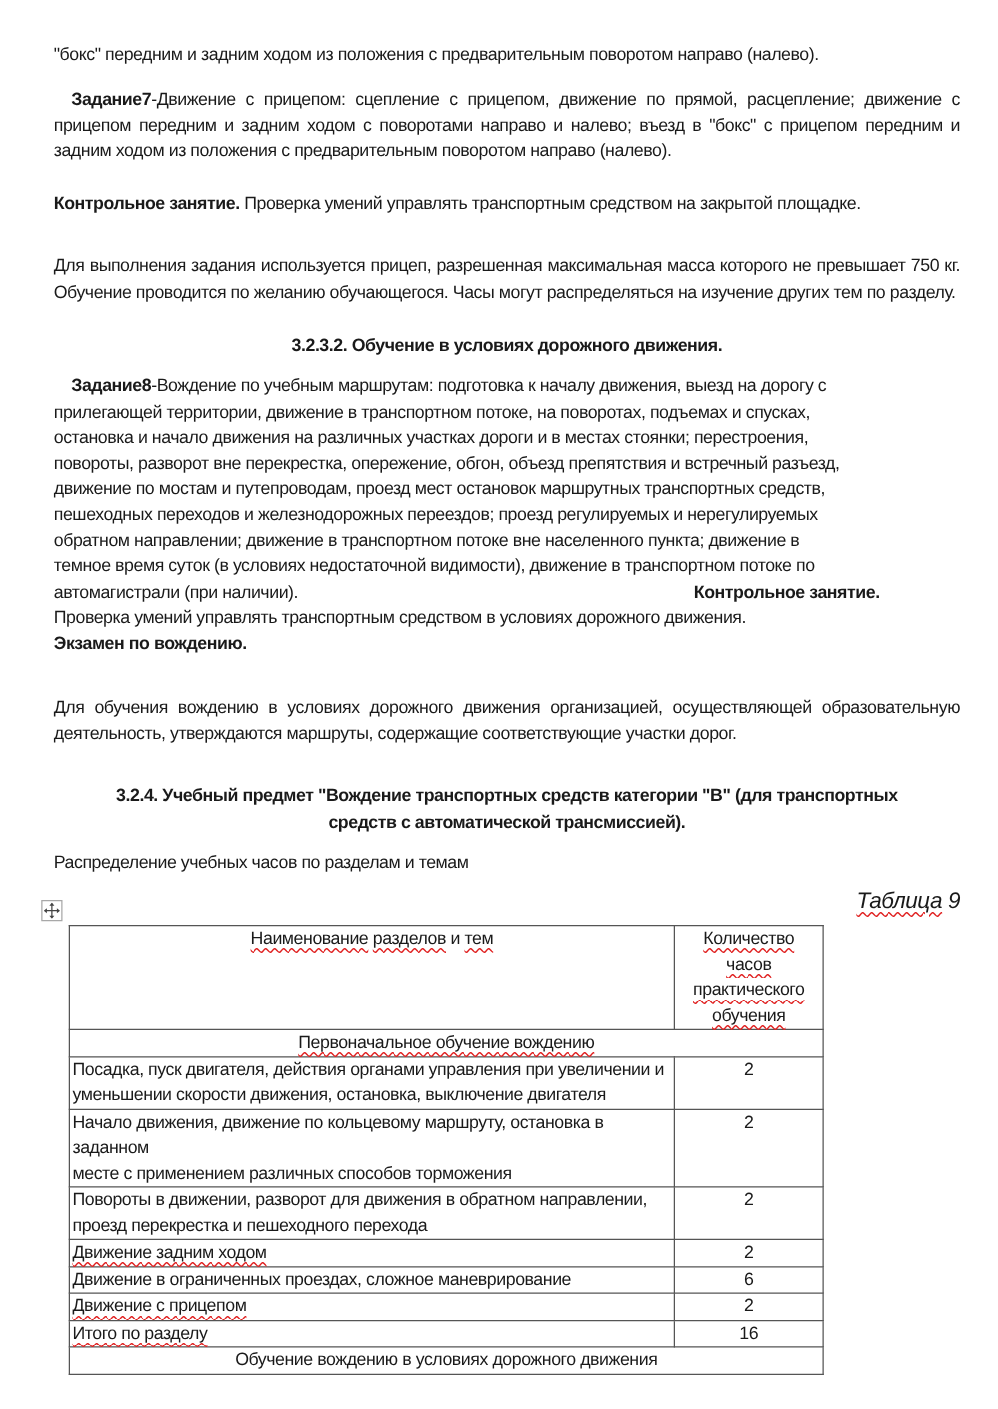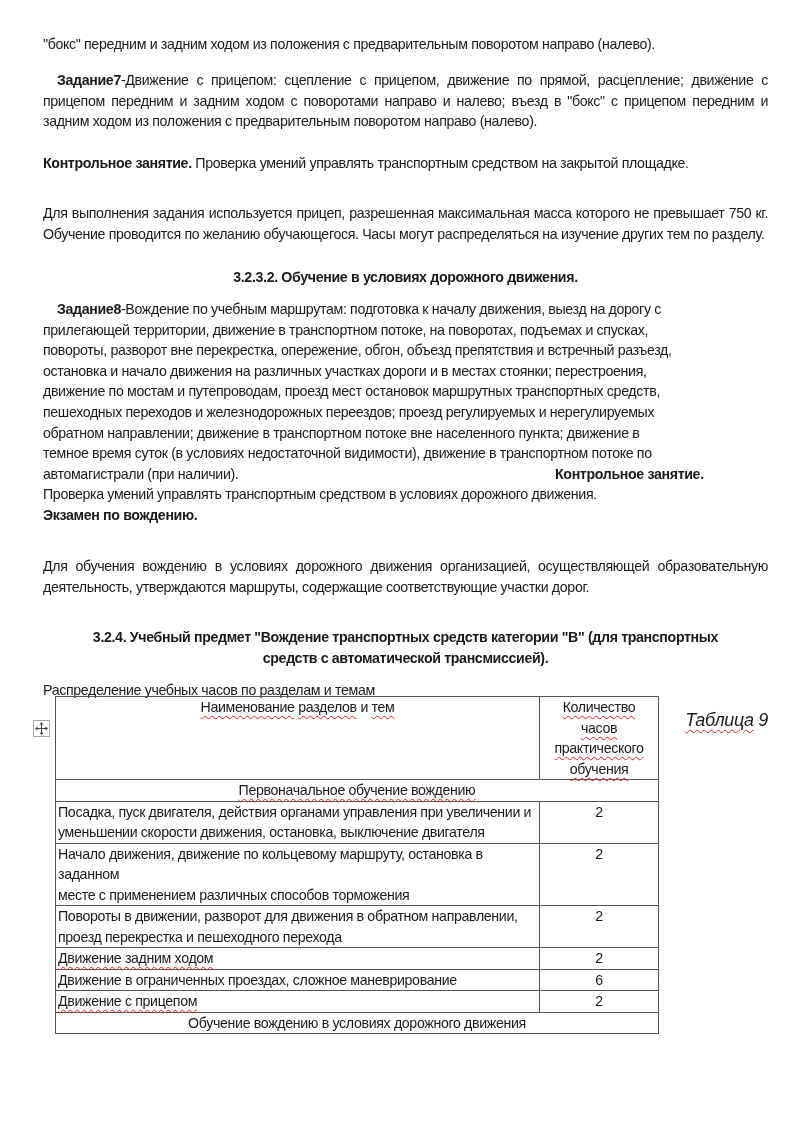--- a/index.html
+++ b/index.html
@@ -29,21 +29,21 @@
     position: absolute; right: 30px; top: 710px;
     font-style: italic; font-size: 18px; letter-spacing: -0.35px;
   }
   .squiggle {
     text-decoration: underline wavy #e02020;
     text-decoration-thickness: 1px;
     text-underline-offset: 3px;
   }
 
   table.hours {
-    position: absolute; left: 55px; top: 696px; width: 604px;
+    position: absolute; left: 55px; top: 740px; width: 604px;
     border-collapse: collapse; font-size: 14.2px; letter-spacing: -0.35px;
   }
   table.hours td {
     border: 1px solid #555; padding: 0 2px; vertical-align: top;
     line-height: 20.5px;
   }
   table.hours td.num { text-align: center; width: 114px; }
   table.hours td.section { text-align: center; }
   table.hours tr.head td { height: 80px; text-align: center; }
   table.hours tr.head td.num { line-height: 20.5px; }
@@ -63,22 +63,22 @@
     <span class="b">Контрольное занятие.</span><span> Проверка умений управлять транспортным средством на закрытой площадке.</span>
   </div>
 
   <div class="p justify" style="top:203px;">Для выполнения задания используется прицеп, разрешенная максимальная масса которого не превышает 750 кг. Обучение проводится по желанию обучающегося. Часы могут распределяться на изучение других тем по разделу.</div>
 
   <div class="p heading" style="top:267px;">3.2.3.2. Обучение в условиях дорожного движения.</div>
 
   <div class="p" style="top:299px;">
     <div style="padding-left:14px;"><span class="b">Задание8</span><span>-Вождение по учебным маршрутам: подготовка к началу движения, выезд на дорогу с</span></div>
     <div>прилегающей территории, движение в транспортном потоке, на поворотах, подъемах и спусках,</div>
+    <div>остановка и начало движения на различных участках дороги и в местах стоянки; перестроения,</div>
     <div>повороты, разворот вне перекрестка, опережение, обгон, объезд препятствия и встречный разъезд,</div>
-    <div>остановка и начало движения на различных участках дороги и в местах стоянки; перестроения,</div>
     <div>движение по мостам и путепроводам, проезд мест остановок маршрутных транспортных средств,</div>
     <div>пешеходных переходов и железнодорожных переездов; проезд регулируемых и нерегулируемых</div>
     <div>обратном направлении; движение в транспортном потоке вне населенного пункта; движение в</div>
     <div>темное время суток (в условиях недостаточной видимости), движение в транспортном потоке по</div>
     <div style="position:relative;">
       <span>автомагистрали (при наличии).</span>
       <span class="b" style="position:absolute; left:512px; top:0;">Контрольное занятие.</span>
     </div>
     <div>Проверка умений управлять транспортным средством в условиях дорожного движения.</div>
     <div class="b">Экзамен по вождению.</div>
@@ -161,16 +161,20 @@
   </tr>
   <tr>
     <td><span>Движение в ограниченных проездах, сложное маневрирование</span></td>
     <td class="num">6</td>
   </tr>
   <tr>
     <td><span class="squiggle">Движение с прицепом</span></td>
     <td class="num">2</td>
   </tr>
   <tr>
+    <td><span class="squiggle">Итого по разделу</span></td>
+    <td class="num">16</td>
+  </tr>
+  <tr>
     <td colspan="2" class="section">Обучение вождению в условиях дорожного движения</td>
   </tr>
 </tbody>
   </table>
 
 </body></html>

